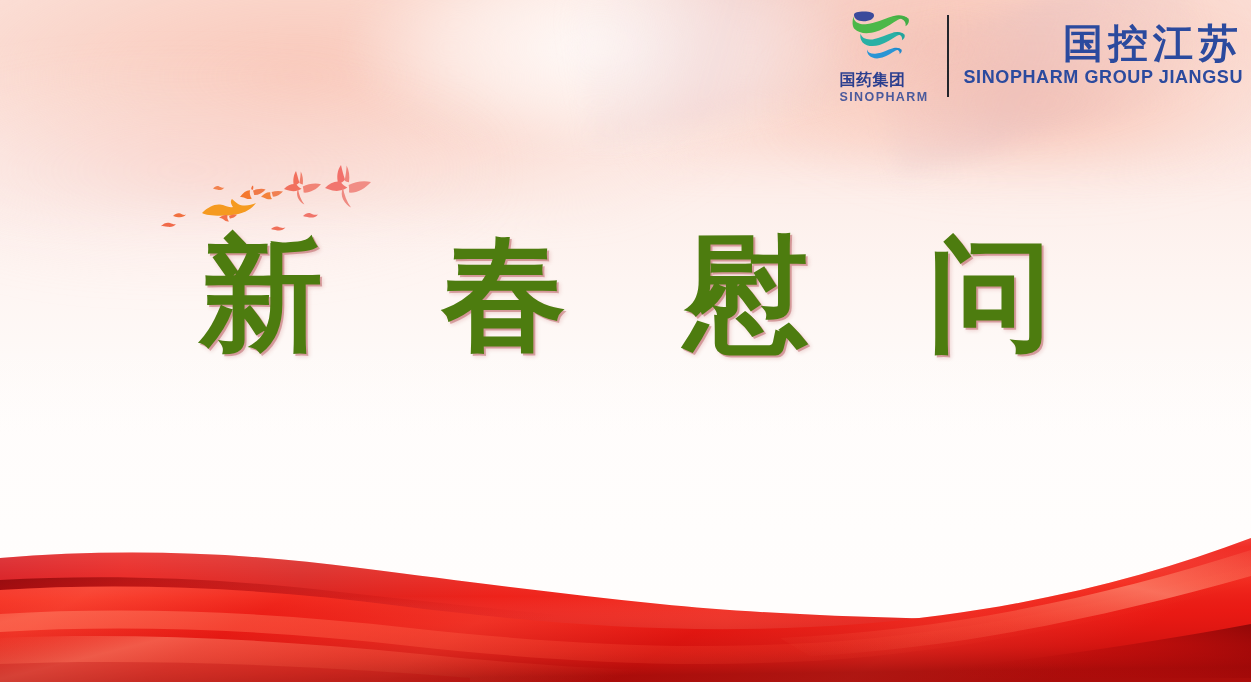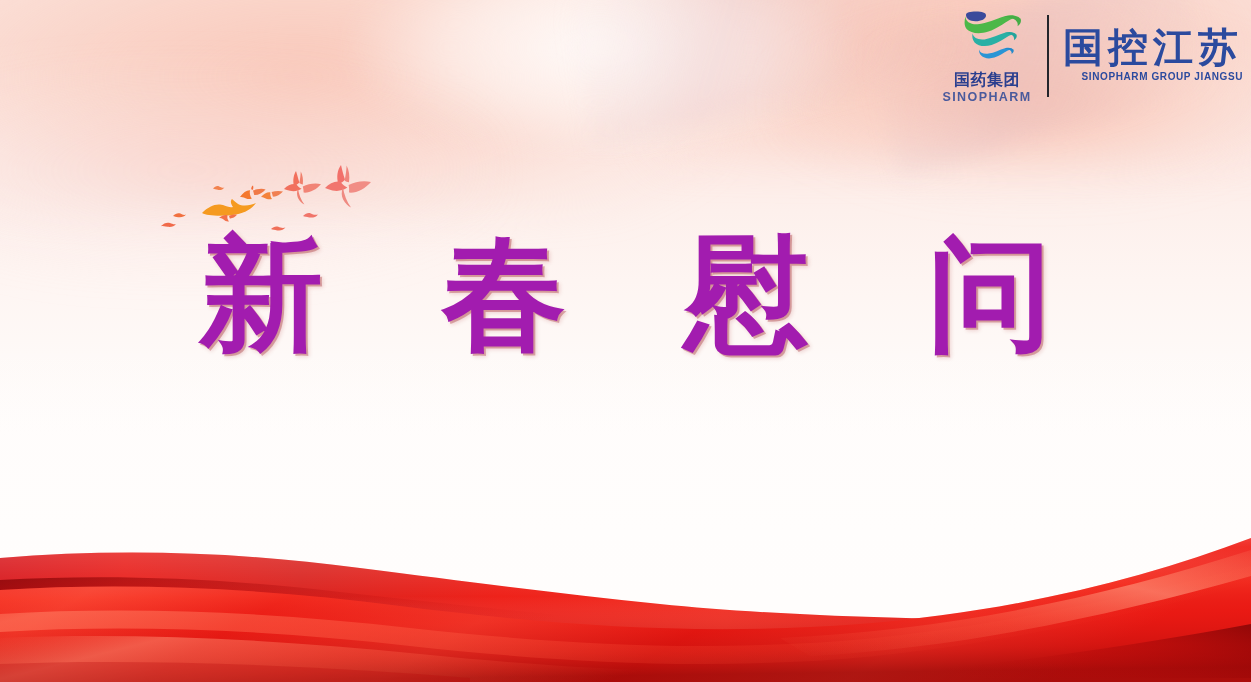--- a/index.html
+++ b/index.html
@@ -137,21 +137,21 @@
   
   .title {
     position: absolute;
     left: 0; right: 0;
     top: 232px;
     text-align: center;
     font-family: "Liberation Sans", "DejaVu Sans", sans-serif;
     font-weight: 700;
     font-size: 124px;
     line-height: 1.0;
-    color: #a21caf;
+    color: #4d7c0f;
     letter-spacing: 0.34em;
     text-indent: 0.34em;
     white-space: nowrap;
     text-shadow:
        2px 2px 0 rgba(150,10,16,0.30),
        3px 3px 4px rgba(150,10,16,0.16);
     -webkit-font-smoothing: antialiased;
   }
 
   
@@ -159,21 +159,21 @@
     position: absolute;
     right: 8px;
     top: 6px;
     display: flex;
     align-items: center;
     height: 100px;
   }
   .logo-sinopharm {
     display: flex;
     flex-direction: column;
-    align-items: center;
+    align-items: flex-start;
     justify-content: flex-start;
     width: 96px;
     padding-top: 2px;
   }
   .sino-mark { width: 72px; height: 58px; display: block; }
   .sino-cn {
     margin-top: 3px;
     font-family: "Liberation Sans", sans-serif;
     font-weight: 700;
     font-size: 16px;
@@ -212,21 +212,21 @@
     font-size: 40px;
     letter-spacing: 5px;
     color: #2b4a9e;
     line-height: 1.05;
     white-space: nowrap;
   }
   .js-en {
     margin-top: 4px;
     font-family: "Liberation Sans", sans-serif;
     font-weight: 700;
-    font-size: 10px;
+    font-size: 18px;
     letter-spacing: 0.6px;
     color: #2b4a9e;
     line-height: 1;
     white-space: nowrap;
   }
 
   
   .ribbon {
     position: absolute;
     left: 0; bottom: 0;

